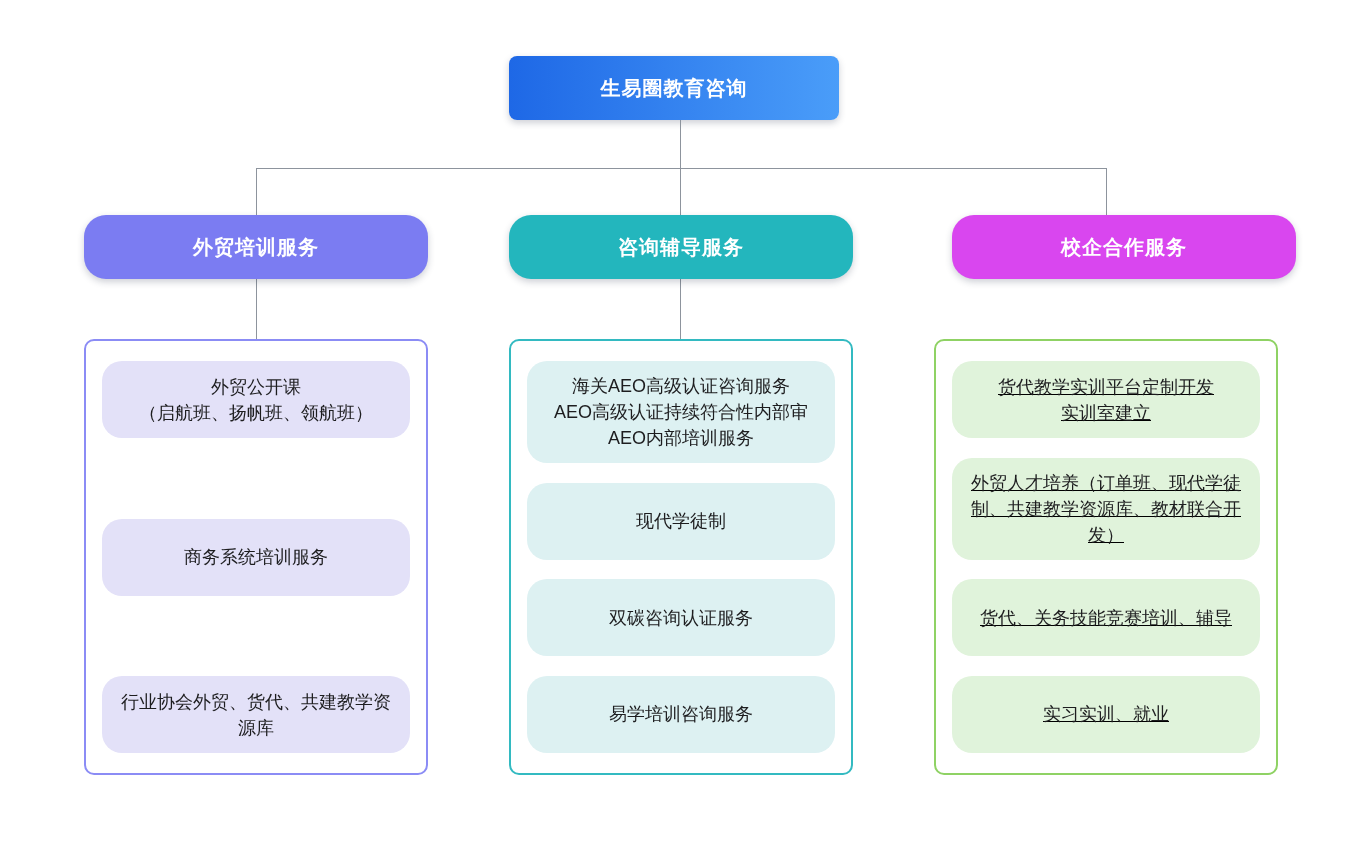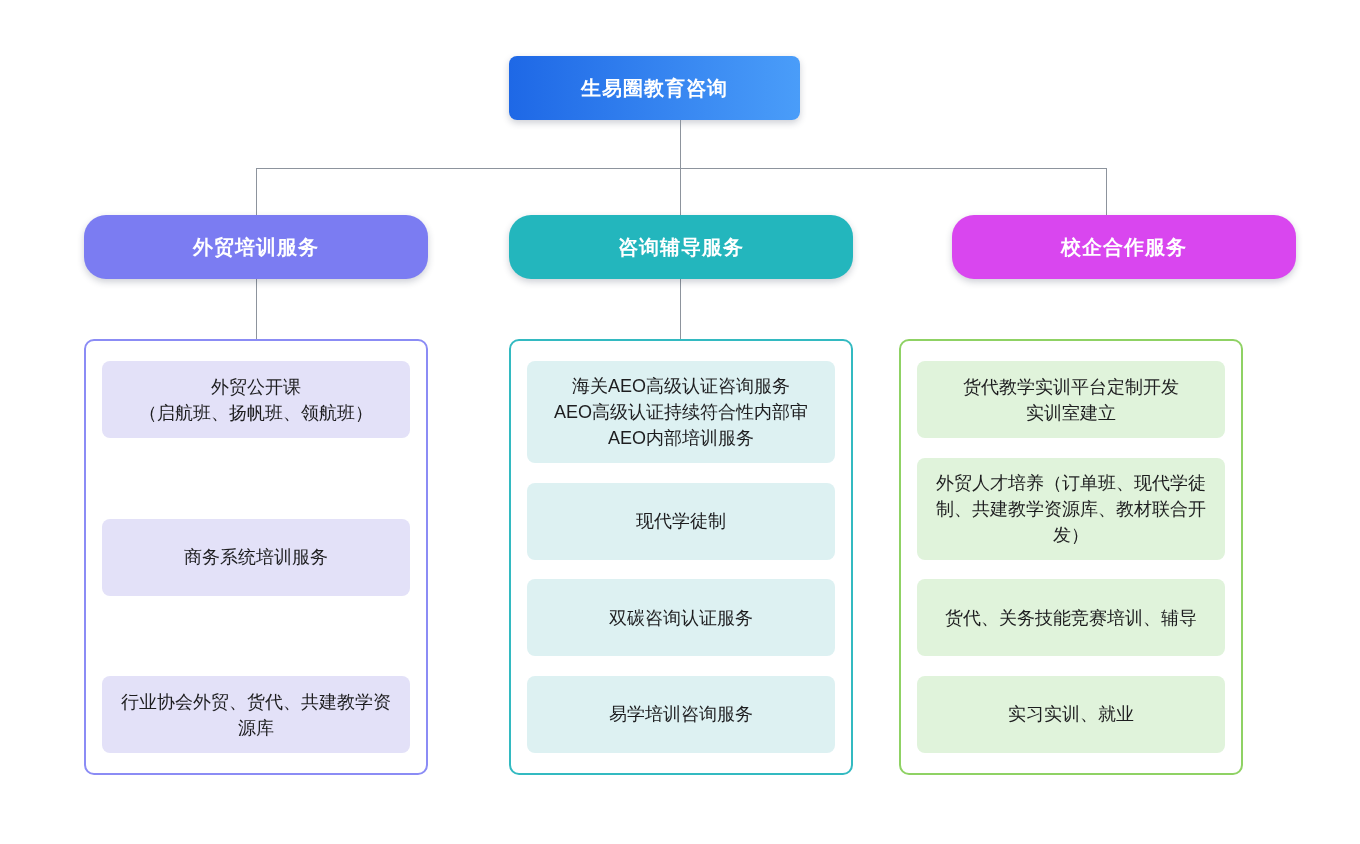--- a/index.html
+++ b/index.html
@@ -22,21 +22,21 @@
     align-items: center;
     justify-content: center;
     border-radius: 8px;
     color: #ffffff;
     font-weight: bold;
     font-size: 20px;
     letter-spacing: 1px;
     box-shadow: 0 3px 7px rgba(30, 40, 70, 0.22);
   }
   .node-root {
-    left: 509px; top: 56px; width: 291px; height: 64px;
+    left: 509px; top: 56px; width: 330px; height: 64px;
     background: linear-gradient(90deg, #1E68E6 0%, #4A9DF9 100%);
   }
   .node-header { top: 215px; width: 344px; height: 64px; border-radius: 22px; }
   .hdr-0 { left: 84px;  background: #7B7CF2; }
   .hdr-1 { left: 509px; background: #23B6BD; }
   .hdr-2 { left: 952px; background: #d946ef; }
 
   
   .line {
     position: absolute;
@@ -55,26 +55,26 @@
     background: #ffffff;
     border: 2px solid;
     border-radius: 10px;
     padding: 20px 16px;
     display: flex;
     flex-direction: column;
     justify-content: space-between;
   }
   .cont-0 { left: 84px;  border-color: #8B8CF5; }
   .cont-1 { left: 509px; border-color: #33BAC1; }
-  .cont-2 { left: 899px; border-color: #8FD264; }
+  .cont-2 { left: 934px; border-color: #8FD264; text-decoration: underline; }
 
   .item {
     box-sizing: border-box;
     min-height: 77px;
-    border-radius: 8px;
+    border-radius: 20px;
     display: flex;
     align-items: center;
     justify-content: center;
     text-align: center;
     padding: 12px 14px;
     font-size: 18px;
     line-height: 26px;
     color: #1d1d1f;
     white-space: pre-line;
   }

